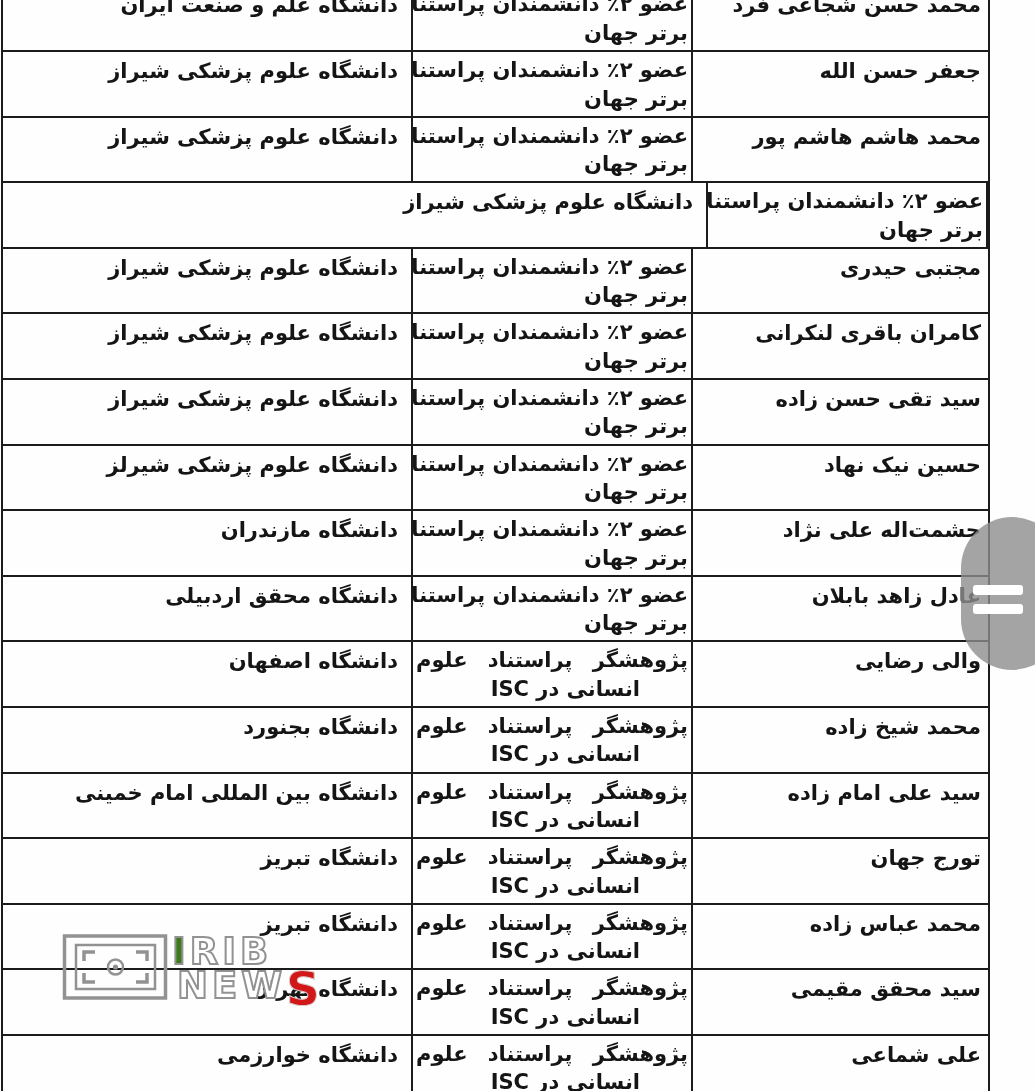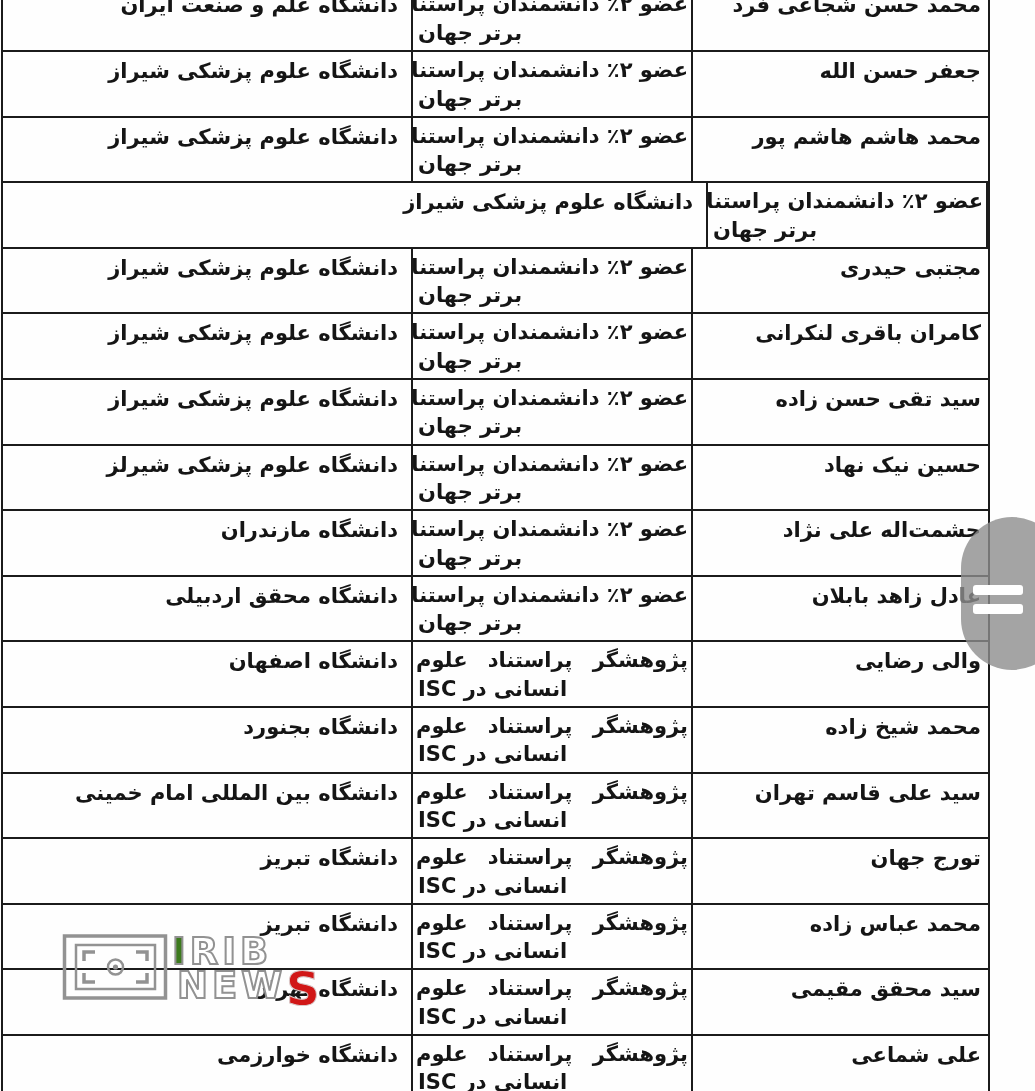--- a/index.html
+++ b/index.html
@@ -27,21 +27,21 @@
   .cell-status{
     flex:0 0 282px; border-right:2px solid #1b1b1b; border-left:2px solid #1b1b1b;
     padding:4px 3px 0 3px;
   }
   .cell-univ{ flex:1 1 auto; text-align:right; padding:7px 13px 0 4px; }
   .sline1{
     height:28.5px; line-height:28.5px;
     text-align:justify; text-align-last:justify; text-justify:inter-word;
     white-space:nowrap;
   }
-  .sline2{ height:28.5px; line-height:28.5px; text-align:left; padding-left:2px; }
+  .sline2{ height:28.5px; line-height:28.5px; text-align:right; padding-left:2px; }
   .sline2.isc{ padding-right:48px; }
   
   #floating-widget{
     position:absolute; left:961px; top:517px; width:102px; height:153px;
     background:rgba(141,141,141,0.80); border-radius:52px; z-index:30;
   }
   .widget-bar{
     position:absolute; left:12px; width:50px; height:10px;
     background:#ffffff; border-radius:3px;
   }
@@ -170,21 +170,21 @@
     <div class="row">
       <div class="cell cell-name">محمد شیخ زاده</div>
       <div class="cell cell-status">
         <div class="sline1">پژوهشگر پراستناد علوم</div>
         <div class="sline2 isc">انسانی در ISC</div>
       </div>
       <div class="cell cell-univ">دانشگاه بجنورد</div>
     </div>
 
     <div class="row">
-      <div class="cell cell-name">سید علی قاسم تهران</div>
+      <div class="cell cell-name">سید علی امام زاده</div>
       <div class="cell cell-status">
         <div class="sline1">پژوهشگر پراستناد علوم</div>
         <div class="sline2 isc">انسانی در ISC</div>
       </div>
       <div class="cell cell-univ">دانشگاه بین المللی امام خمینی</div>
     </div>
 
     <div class="row">
       <div class="cell cell-name">تورج جهان</div>
       <div class="cell cell-status">

